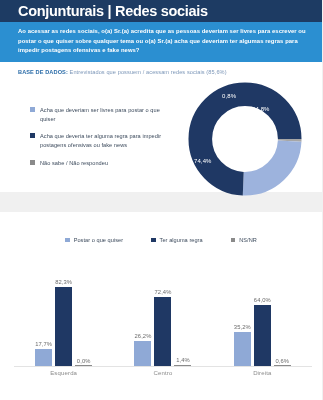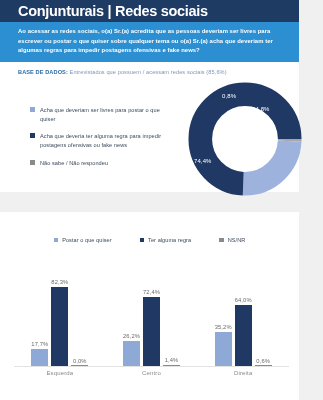--- a/index.html
+++ b/index.html
@@ -2,21 +2,21 @@
 <html><head>
 <meta charset="utf-8">
 <style>
   html,body{margin:0;padding:0;}
   body{
     width:323px;height:400px;overflow:hidden;
     background:#f0f0f0;
     font-family:"Liberation Sans","DejaVu Sans",sans-serif;
     -webkit-font-smoothing:antialiased;
   }
-  .page{position:relative;width:299px;height:400px;background:#f0f0f0;}
+  .page{position:relative;width:322px;height:400px;background:#f0f0f0;}
 
   
   .hdr{
     height:22px;background:#1d3b63;display:flex;align-items:center;
     padding:0 0 0 18px;box-sizing:border-box;
   }
   .hdr-title{
     color:#ffffff;font-size:14.5px;font-weight:bold;letter-spacing:-0.3px;
     white-space:nowrap;
   }

